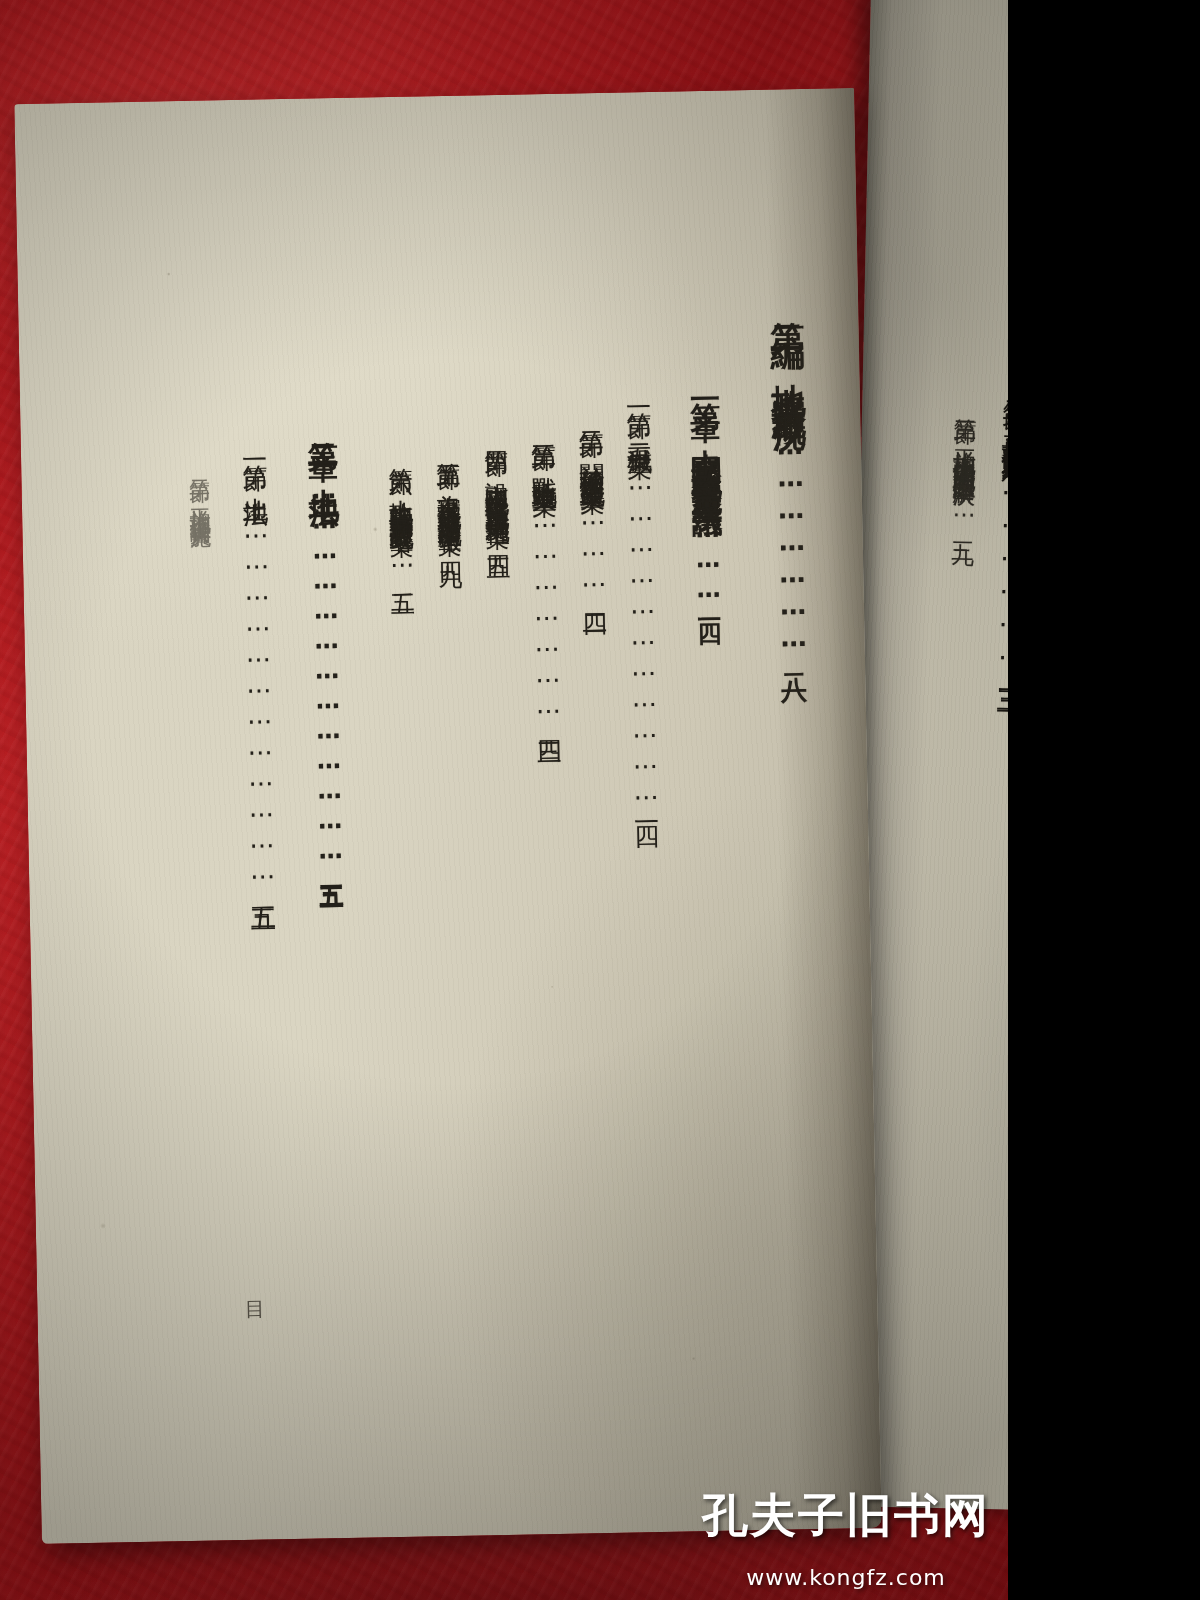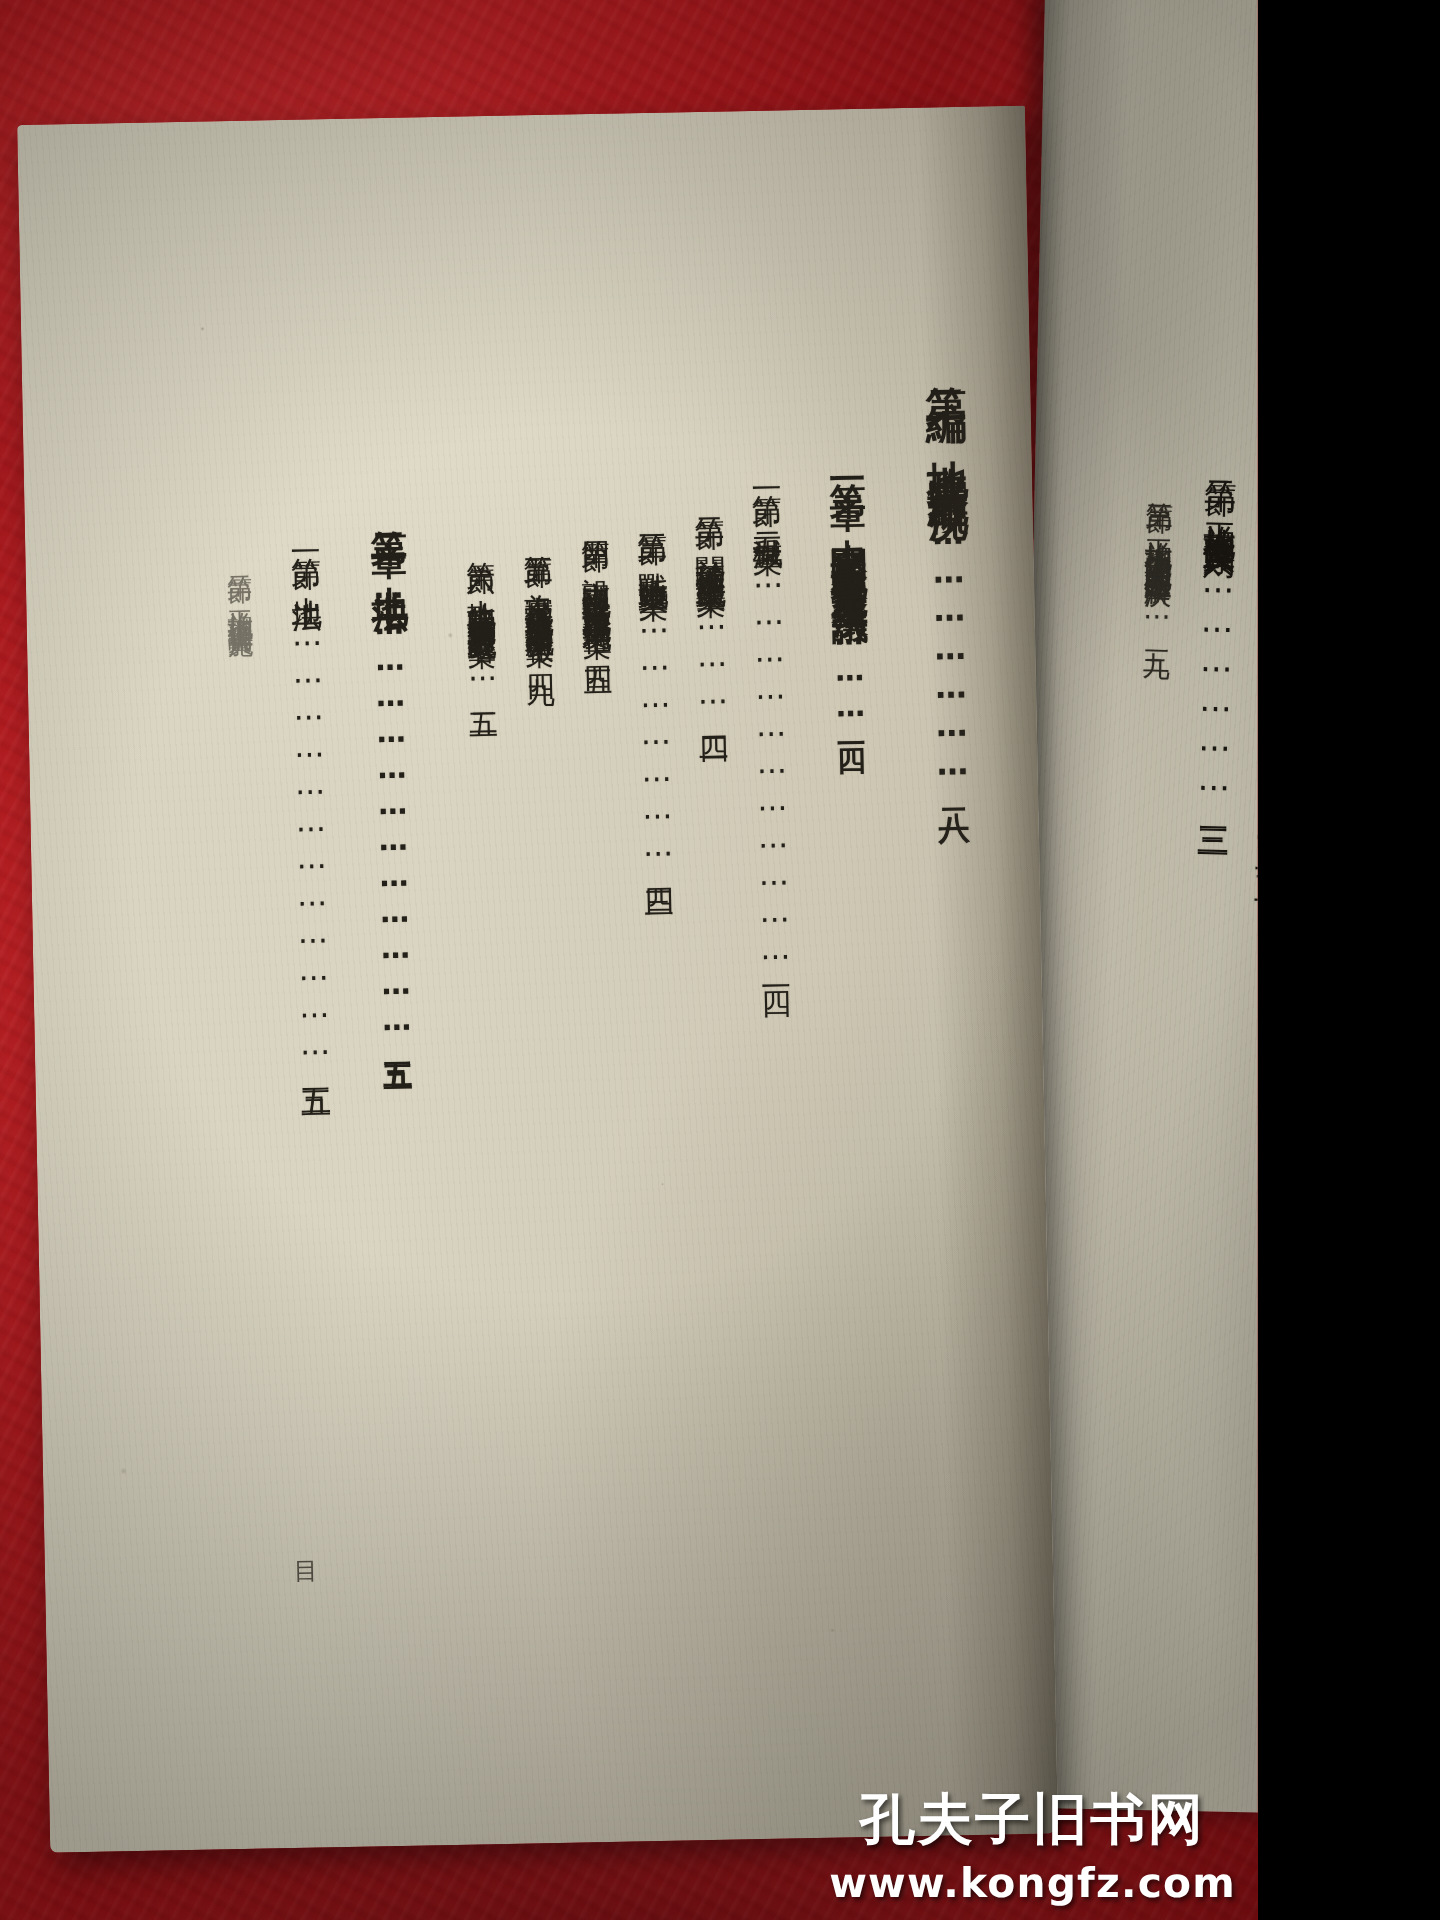--- a/index.html
+++ b/index.html
@@ -7,21 +7,20 @@
     padding: 0;
     background: #000;
   }
   .stage {
     position: relative;
     width: 1008px;
     height: 1600px;
     overflow: hidden;
     background: #b5151a;
     font-family: "DejaVu Sans", sans-serif;
-    padding-left: 40px;
   }
 
   
   .cloth {
     position: absolute;
     inset: 0;
     background:
       radial-gradient(ellipse 600px 400px at 15% 10%, #c9282b 0%, rgba(201,40,43,0) 60%),
       radial-gradient(ellipse 500px 700px at 95% 55%, #8d0f14 0%, rgba(141,15,20,0) 65%),
       radial-gradient(ellipse 800px 500px at 50% 105%, #7d0c11 0%, rgba(125,12,17,0) 60%),
@@ -132,21 +131,21 @@
   .wm {
     position: absolute;
     right: 18px;
     bottom: 10px;
     text-align: center;
     color: #ffffff;
     text-shadow: 2px 2px 4px rgba(0,0,0,0.6);
     font-family: "DejaVu Sans", sans-serif;
   }
   .wm-main { font-size: 46px; font-weight: bold; letter-spacing: 2px; }
-  .wm-url  { font-size: 34px; font-weight: bold; letter-spacing: 1px; margin-top: 2px; }
+  .wm-url  { font-size: 22px; font-weight: normal; letter-spacing: 1px; margin-top: 18px; }
 
   
   .vignette {
     position: absolute; inset: 0;
     background: radial-gradient(ellipse 900px 900px at 45% 45%, rgba(0,0,0,0) 40%, rgba(0,0,0,0.28) 100%);
     pointer-events: none;
   }
 </style>
 </head>
 <body>

